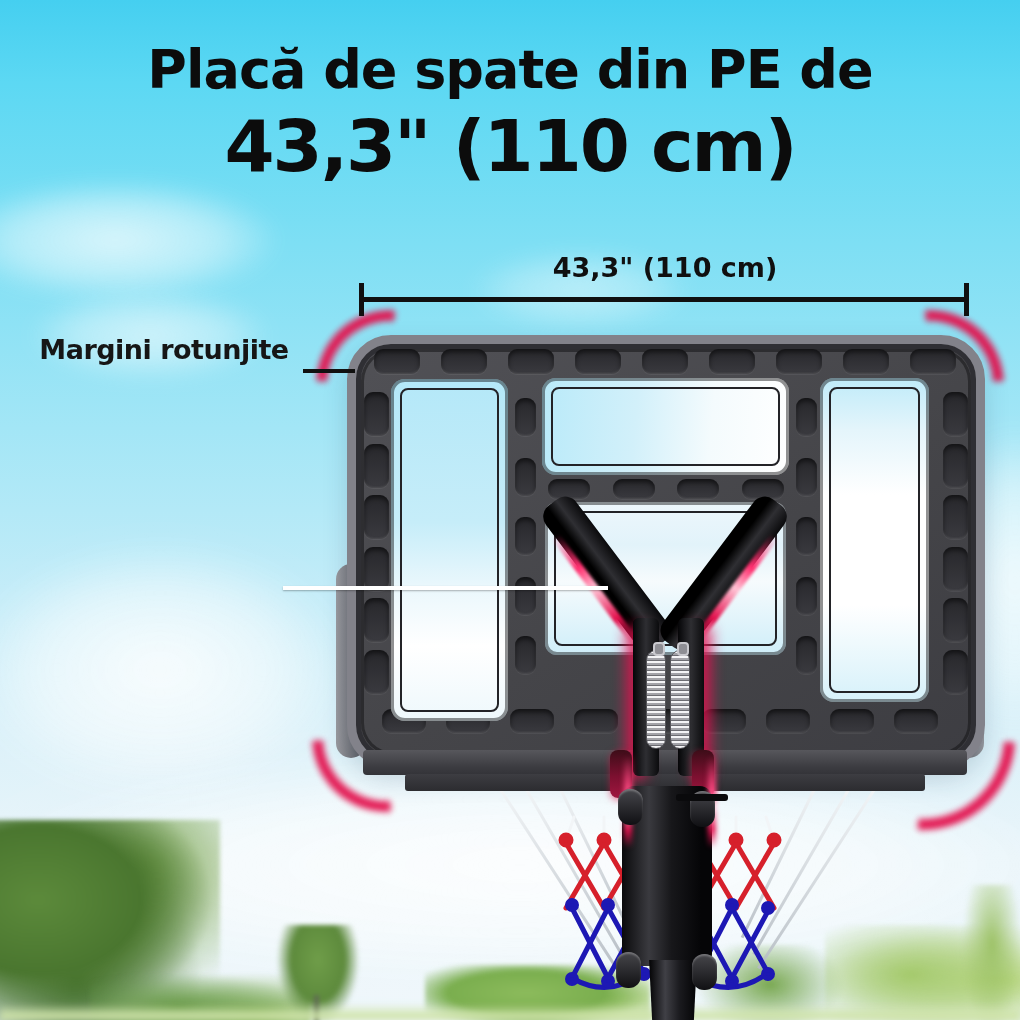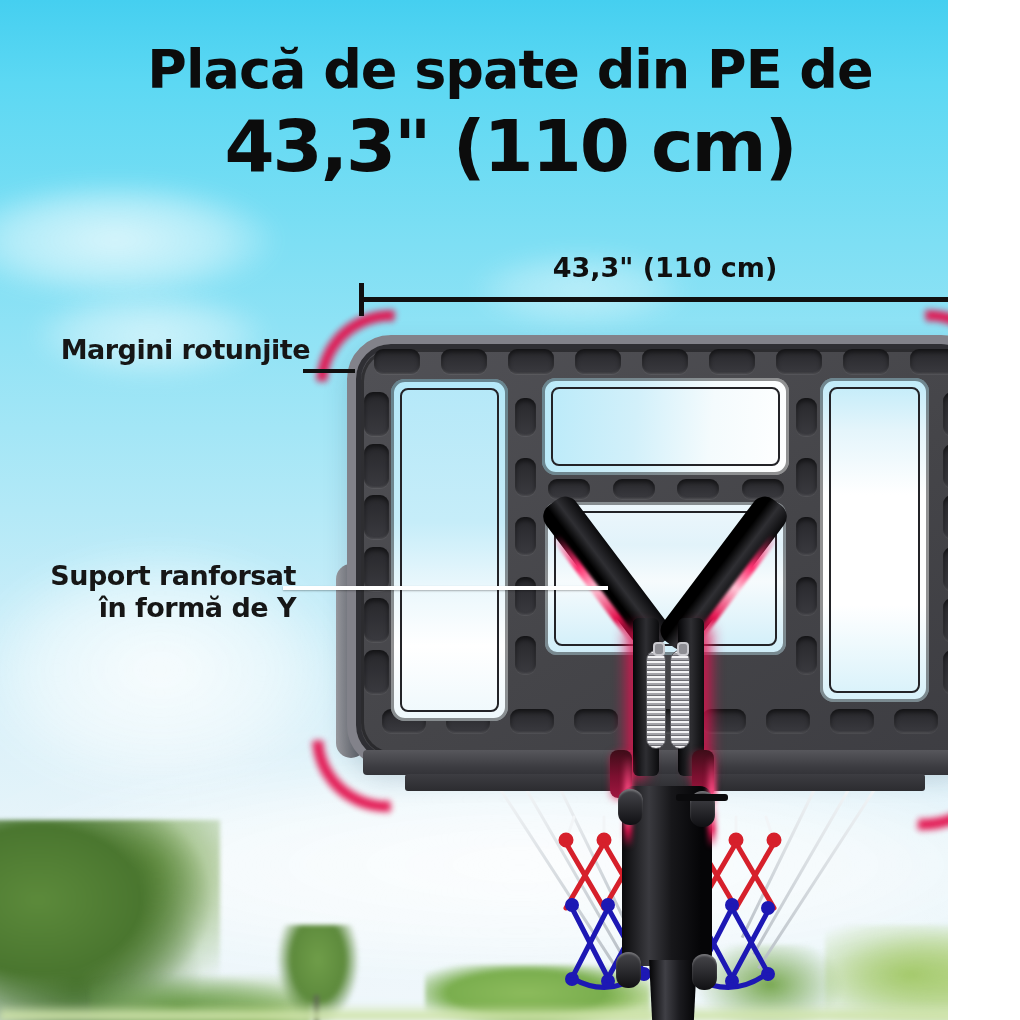--- a/index.html
+++ b/index.html
@@ -1,18 +1,18 @@
 <!DOCTYPE html>
 <html><head>
 <meta charset="utf-8">
 <style>
   * { margin:0; padding:0; box-sizing:border-box; }
   html,body { width:1020px; height:1020px; }
   body { font-family:"DejaVu Sans","Liberation Sans",sans-serif; }
-  .scene { position:relative; width:948px; height:1020px; overflow:hidden;
+  .scene { position:relative; width:1020px; height:1020px; overflow:hidden;
     background:linear-gradient(180deg,#45cff0 0%,#5cd8f3 8%,#7edff4 24%,#a3e6f6 42%,#c3ecf8 58%,#dbf1f9 72%,#e9f5fa 84%,#eff7fb 100%); }
 
   
   .cloud { position:absolute; border-radius:50%; background:radial-gradient(ellipse at center, rgba(255,255,255,.95) 0%, rgba(255,255,255,.55) 45%, rgba(255,255,255,0) 72%); filter:blur(10px); z-index:1; }
   .cloud.c1 { left:-50px; top:180px; width:330px; height:120px; opacity:.75; }
   .cloud.c2 { left:30px;  top:290px; width:240px; height:90px; opacity:.6; }
   .cloud.c3 { left:470px; top:250px; width:220px; height:80px; opacity:.45; }
   .cloud.c4 { left:-30px; top:545px; width:380px; height:250px; opacity:.9; filter:blur(16px); }
   .cloud.c5 { left:930px; top:430px; width:170px; height:300px; opacity:.8; filter:blur(14px); }
   .cloud.c6 { left:-30px; top:750px; width:1100px; height:230px; opacity:.95; filter:blur(18px); }
@@ -45,21 +45,21 @@
   
   .title1 { position:absolute; left:0; top:38px; width:1020px; text-align:center;
     font-size:54px; font-weight:bold; letter-spacing:-1px; color:#0c0c0c; z-index:10; }
   .title2 { position:absolute; left:0; top:104px; width:1020px; text-align:center;
     font-size:72px; font-weight:bold; letter-spacing:-2px; color:#0c0c0c; z-index:10; }
   .dim-label { position:absolute; left:365px; top:252px; width:600px; text-align:center;
     font-size:27px; font-weight:bold; color:#101010; z-index:10; }
   .dim-line { position:absolute; left:362px; top:297px; width:606px; height:5px; background:#101010; z-index:10; }
   .dim-tick { position:absolute; top:283px; width:5px; height:33px; background:#101010; z-index:10; }
   .dim-tick.left { left:359px; } .dim-tick.right { left:964px; }
-  .callout { position:absolute; z-index:10; text-align:right; color:#161616;
+  .callout { position:absolute; z-index:10; text-align:center; color:#161616;
     font-size:27px; font-weight:bold; letter-spacing:-0.5px; line-height:1.18; }
   .callout.edges { left:18px; top:334px; width:292px; }
   .callout.ysup  { left:12px; top:560px; width:284px; }
   .ptr { position:absolute; height:4px; z-index:10; }
   .ptr.black { left:303px; top:369px; width:52px; background:#111; }
   .ptr.white { left:283px; top:586px; width:325px; background:#fff; box-shadow:0 1px 2px rgba(0,0,0,.3); }
 
   
   .glow-arc { position:absolute; width:150px; height:150px; border-radius:50%;
     border:11px solid transparent; border-top-color:#e3124e; filter:blur(3px); z-index:2; opacity:.95; }
@@ -183,24 +183,20 @@
 
   <div class="dim-label">43,3" (110 cm)</div>
   <div class="dim-line"></div>
   <div class="dim-tick left"></div>
   <div class="dim-tick right"></div>
 
   <div class="callout edges">
     <span>Margini rotunjite</span>
   </div>
   <div class="ptr black"></div>
-  <div class="callout ysup">
-    <span>Suport ranforsat</span>
-    <span>în formă de Y</span>
-  </div>
   <div class="ptr white"></div>
 
   <div class="glow-arc tl"></div>
   <div class="glow-arc tr"></div>
   <div class="glow-arc bl"></div>
   <div class="glow-arc br"></div>
 
   <div class="ear left"></div>
   <div class="ear right"></div>
   <div class="board"></div>

